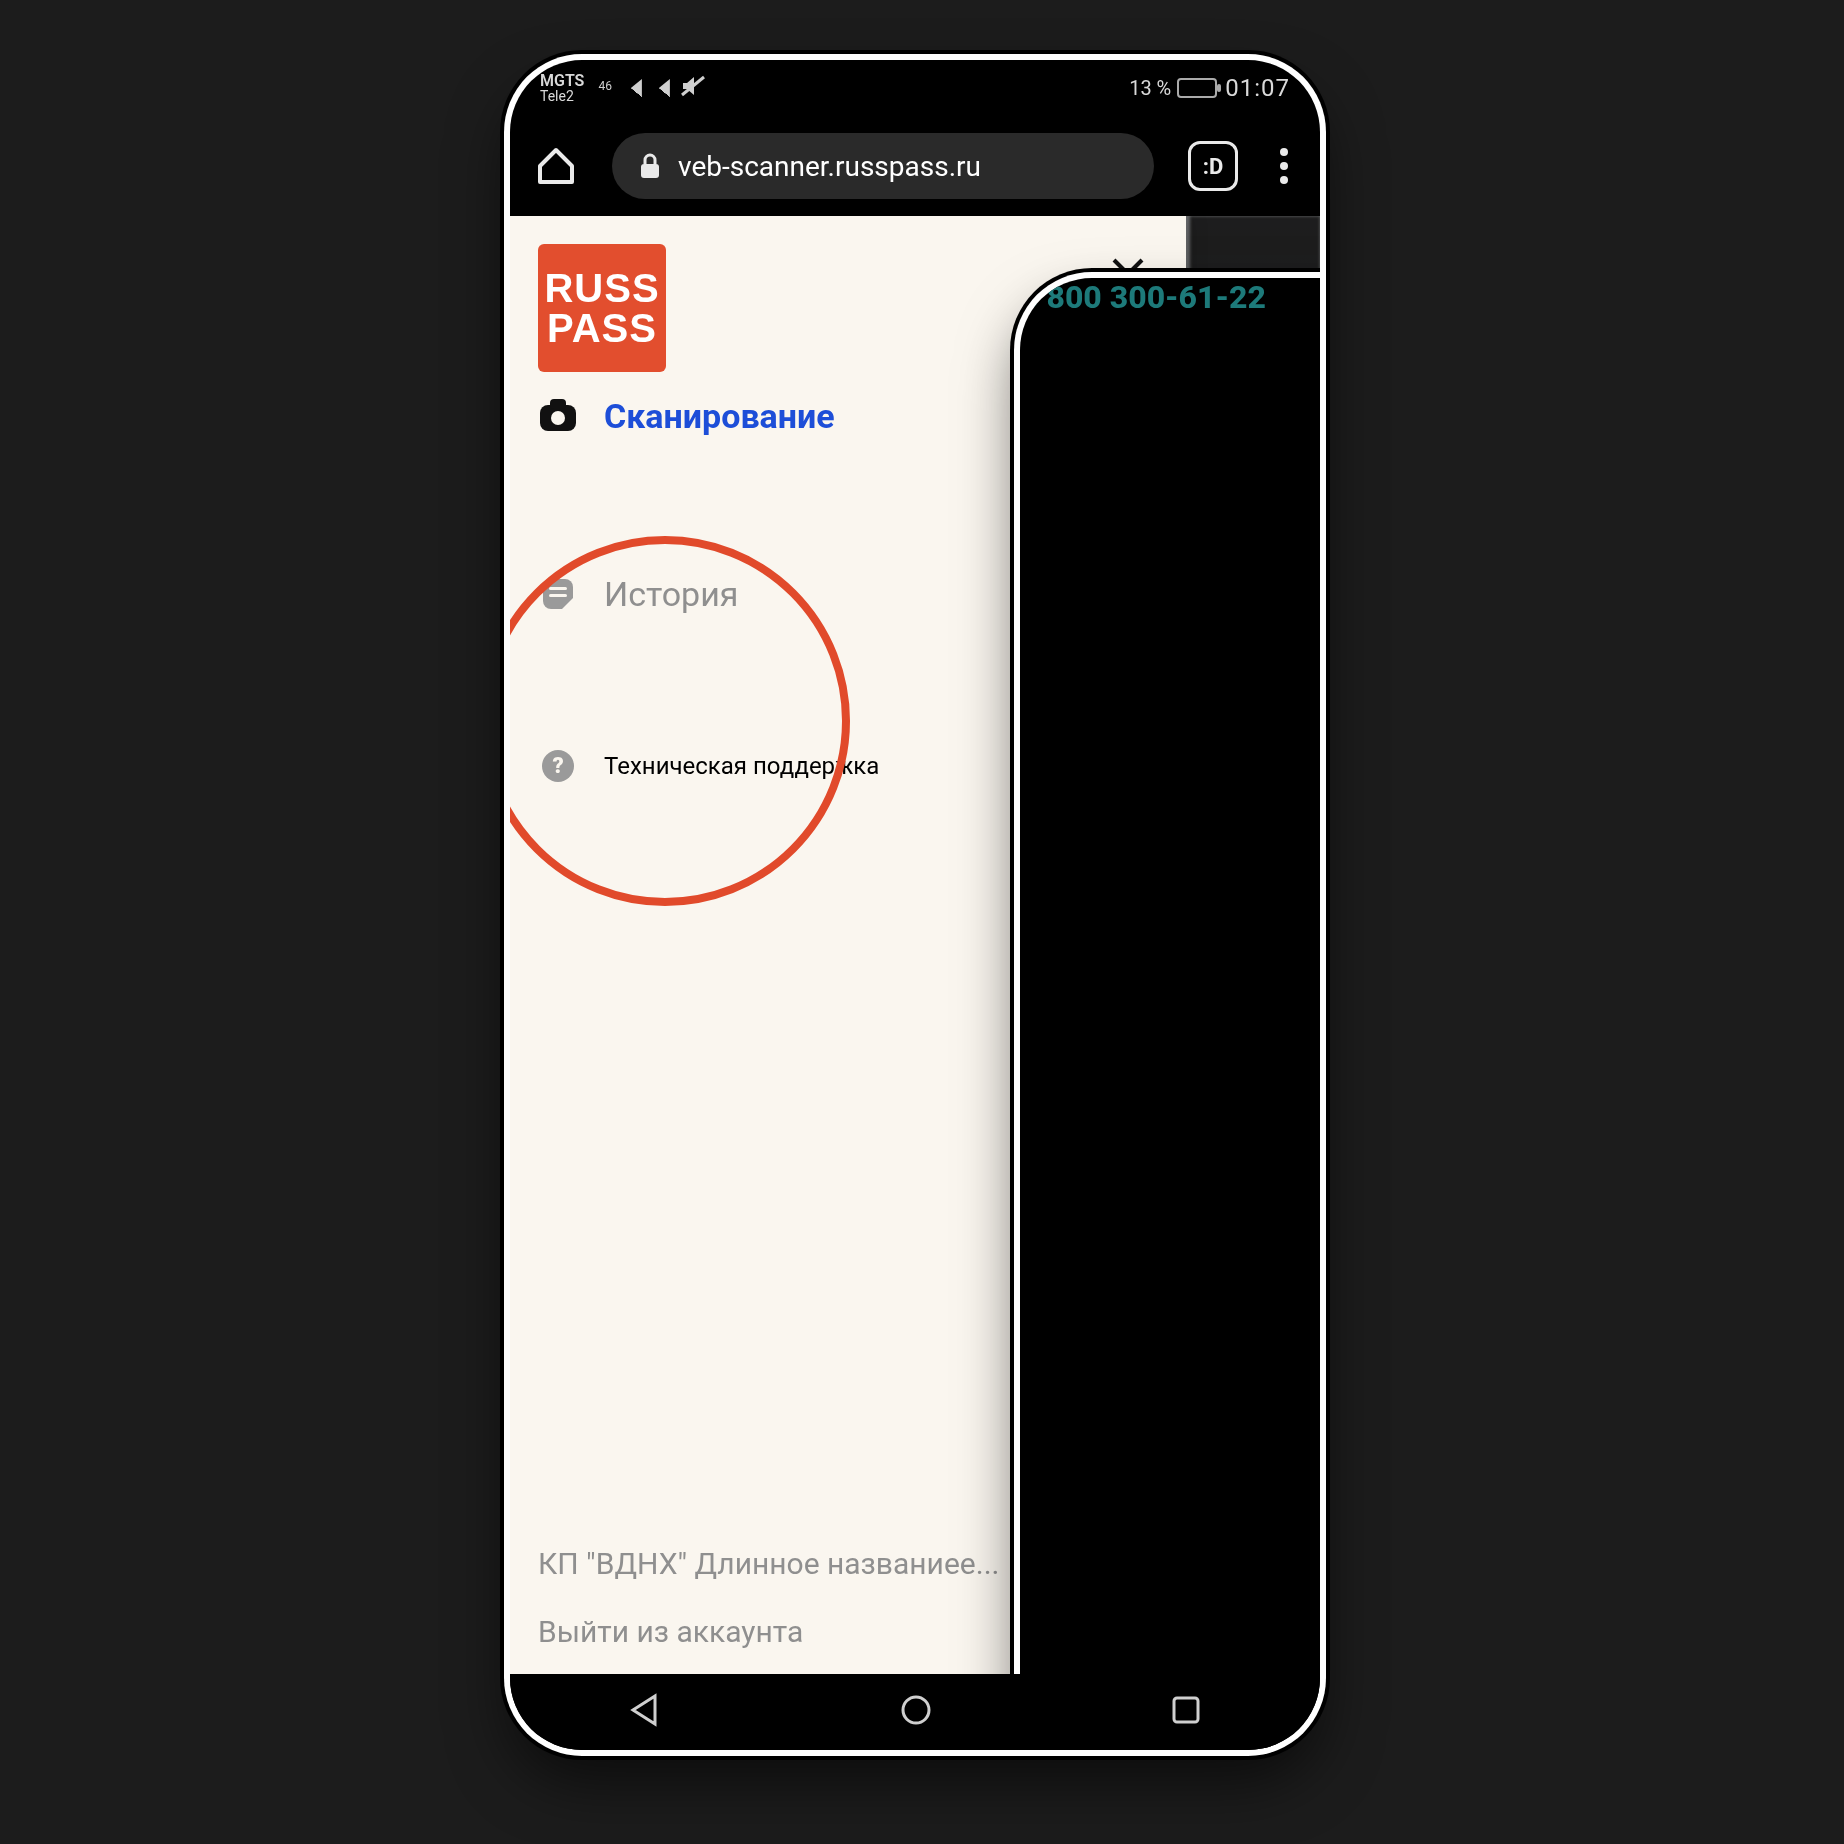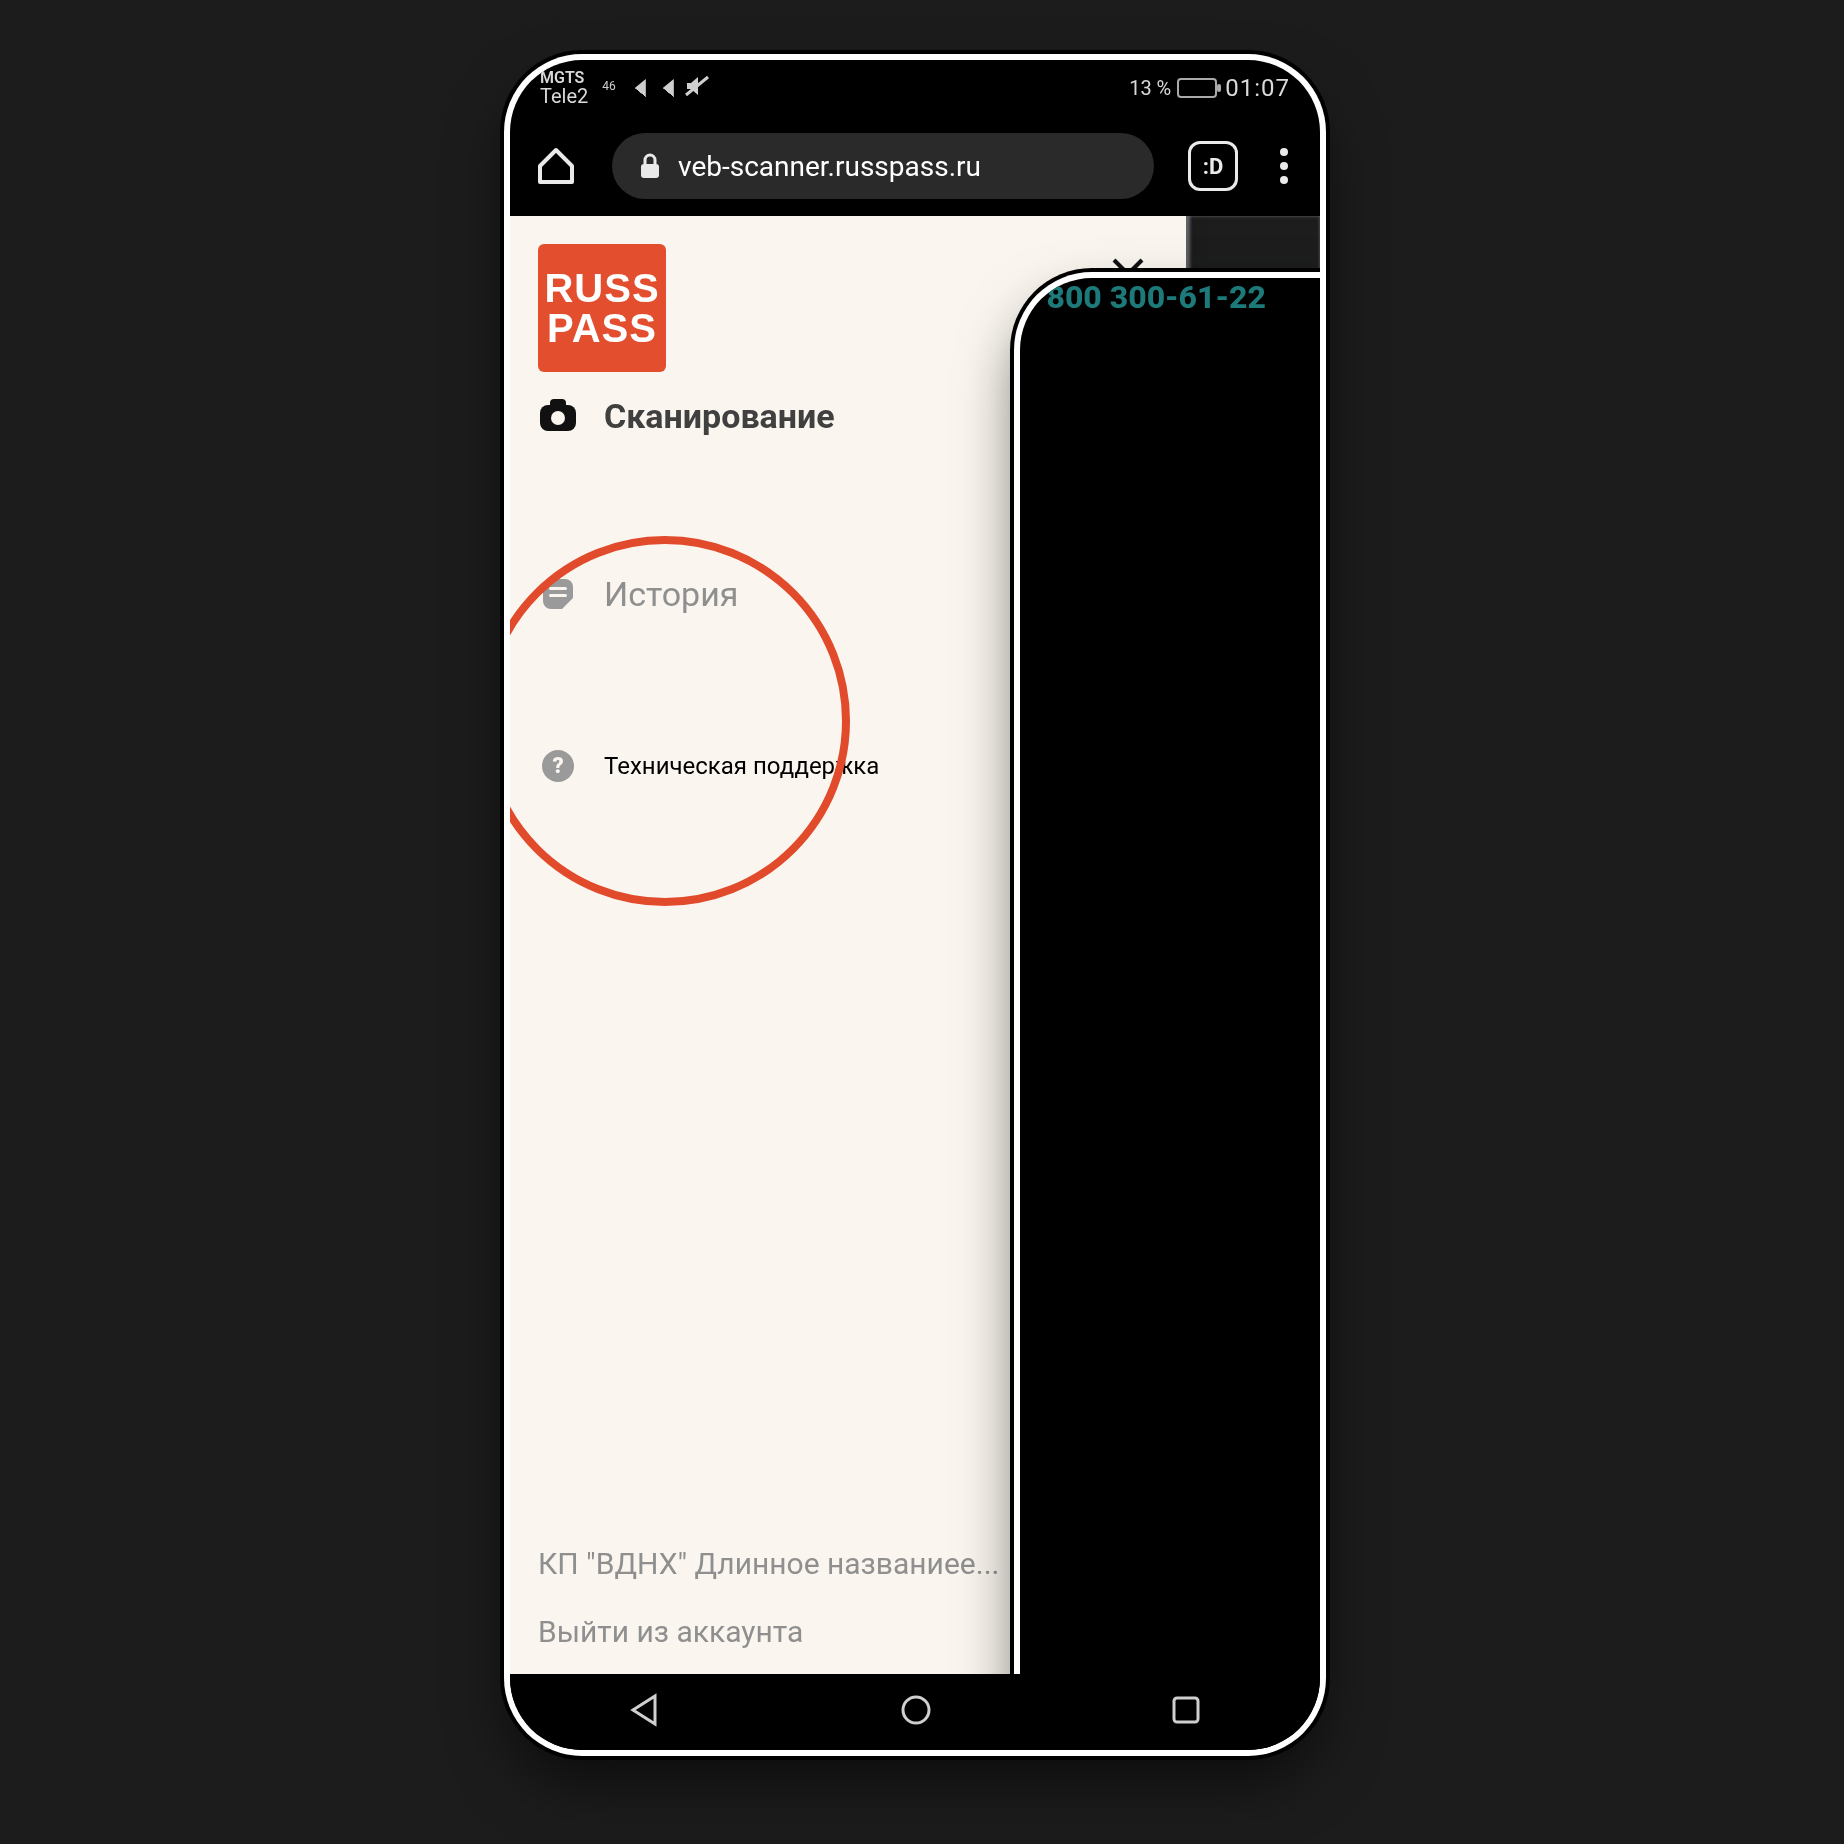--- a/index.html
+++ b/index.html
@@ -39,21 +39,21 @@
     display: flex;
     align-items: center;
     justify-content: space-between;
     padding: 0 30px;
     color: #d9d9d9;
     font-size: 20px;
   }
   .status-left { display:flex; align-items:center; gap:10px; }
   .carrier-stack { display:flex; flex-direction:column; line-height:1; }
   .carrier-stack span:first-child { font-size:16px; font-weight:600; }
-  .carrier-stack span:last-child  { font-size:20px; }
+  .carrier-stack span:last-child  { font-size:14px; }
   .status-bars { display:flex; gap:6px; align-items:flex-end; margin-left:4px; }
   .sig { width:22px; height:18px; background:
       linear-gradient(to top right, transparent 49%, #cfcfcf 50%) no-repeat;
       clip-path: polygon(0 100%, 100% 100%, 100% 0);
   }
   .sig-label { font-size:12px; color:#cfcfcf; margin-right:2px; align-self:flex-start; }
   .status-right { display:flex; align-items:center; gap:8px; }
   .batt { display:inline-flex; align-items:center; gap:6px; }
   .batt-body {
     width: 40px; height: 20px;
@@ -147,21 +147,21 @@
     display:flex; flex-direction:column; align-items:center; justify-content:center;
     color:#fff; font-weight:900; line-height:1; font-size:40px; letter-spacing:1px;
     font-family: Arial, sans-serif;
   }
   .close-ic { padding:10px; }
   .close-ic svg { display:block; }
 
   .menu { margin-top: 18px; display:flex; flex-direction:column; gap:56px; }
   .menu-item {
     display:flex; align-items:center; gap:26px;
-    font-size:34px; color:#404040;
+    font-size:34px; color:#1d4ed8;
     padding: 6px 0;
     cursor:pointer;
   }
   .menu-item.muted { color:#8f8f8f; }
   .menu-ic { width:40px; height:40px; display:flex; align-items:center; justify-content:center; }
   .support-block { display:flex; align-items:center; gap:26px; margin-top:8px; }
   .support-text .label { font-size:24px; color:#000000; }
   .support-text .phone { font-size:32px; font-weight:800; color:#1d7a7a; margin-top:2px; }
 
   .spacer { flex:1; }

